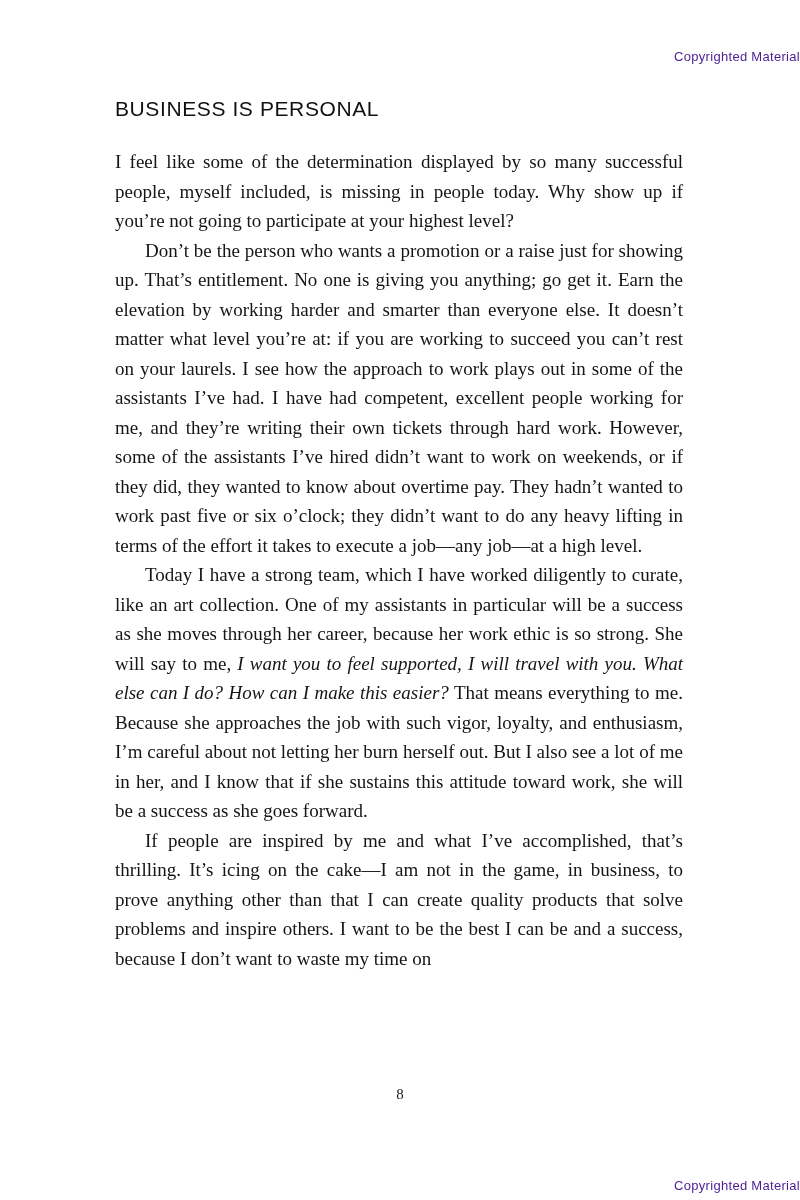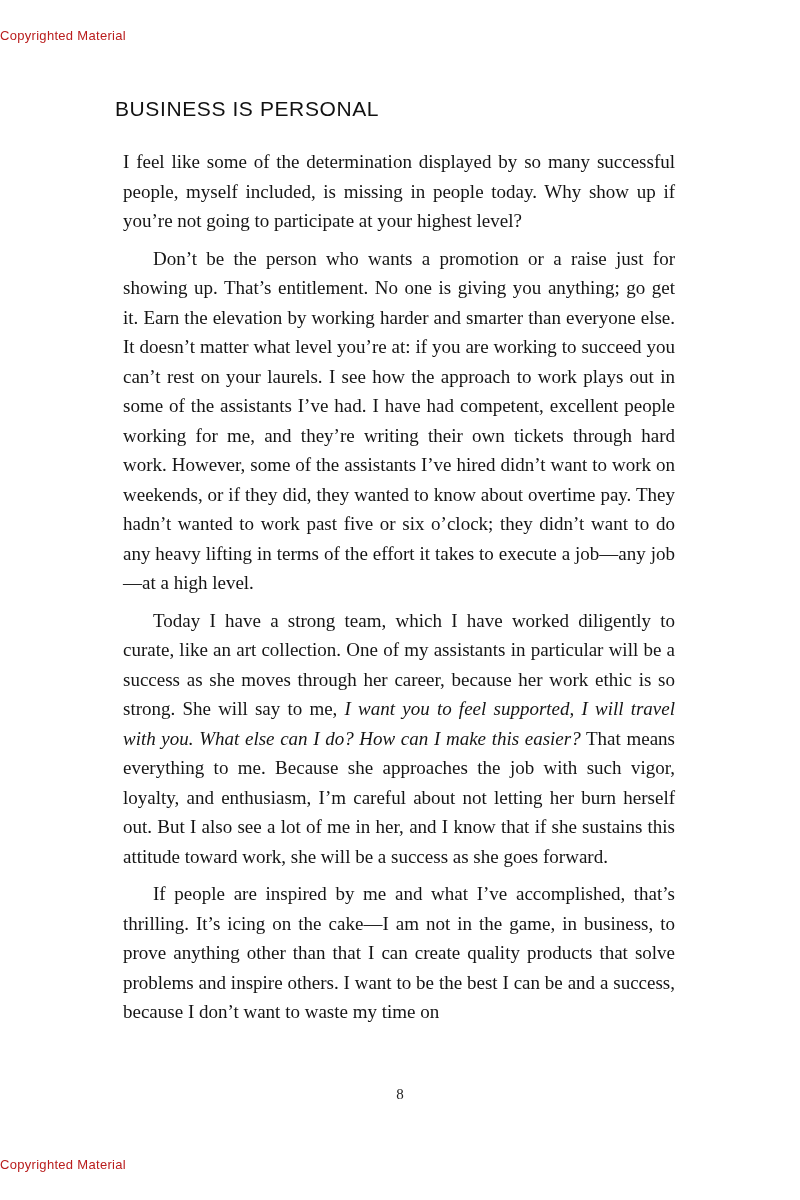--- a/index.html
+++ b/index.html
@@ -12,25 +12,26 @@
     width: 800px;
     height: 1200px;
     margin: 0 auto;
     background: #ffffff;
     overflow: hidden;
   }
   .notice {
     position: absolute;
     left: 0;
     width: 100%;
-    text-align: left;
+    text-align: right;
     font-family: "Liberation Sans", sans-serif;
     font-size: 13px;
-    color: #b91c1c;
+    color: #4c1d95;
     letter-spacing: 0.3px;
+    margin-top: 21px;
   }
   .notice-top { top: 28px; }
   .notice-bottom { top: 1157px; }
   .content {
     position: absolute;
     top: 97px;
     left: 115px;
     width: 568px;
   }
   .chapter-title {
@@ -40,21 +41,21 @@
     letter-spacing: 0.6px;
     color: #111111;
     margin: 0 0 26px 0;
   }
   .body-text p {
     font-family: "Liberation Serif", serif;
     font-size: 19px;
     line-height: 29.5px;
     color: #151515;
     text-align: justify;
-    margin: 8px;
+    margin: 0;
   }
   .body-text p.indent {
     text-indent: 30px;
   }
   .italic {
     font-style: italic;
   }
   .page-number {
     position: absolute;
     left: 0;

